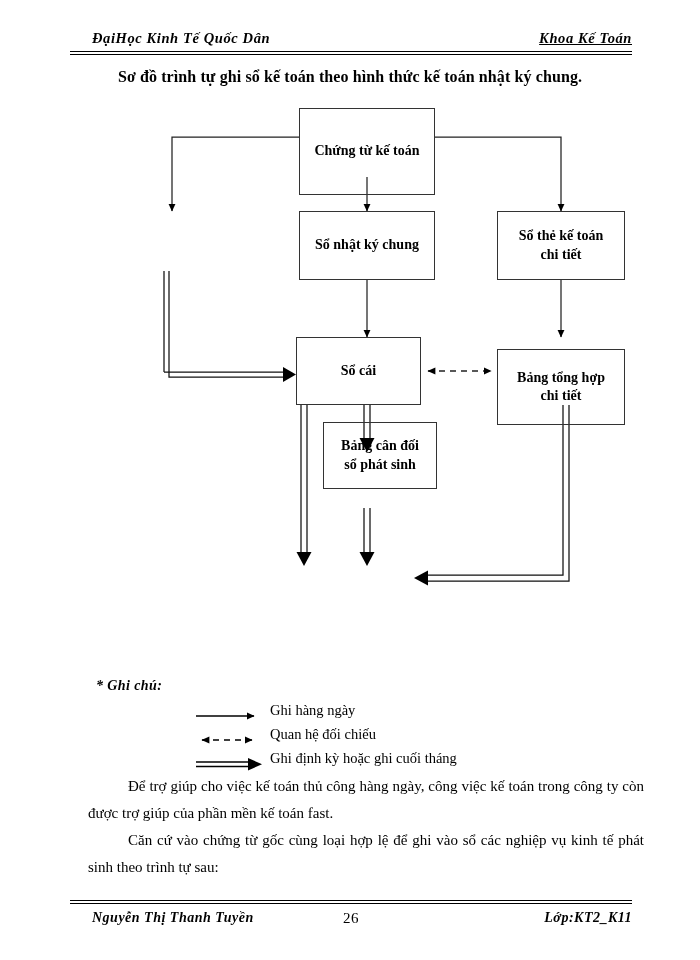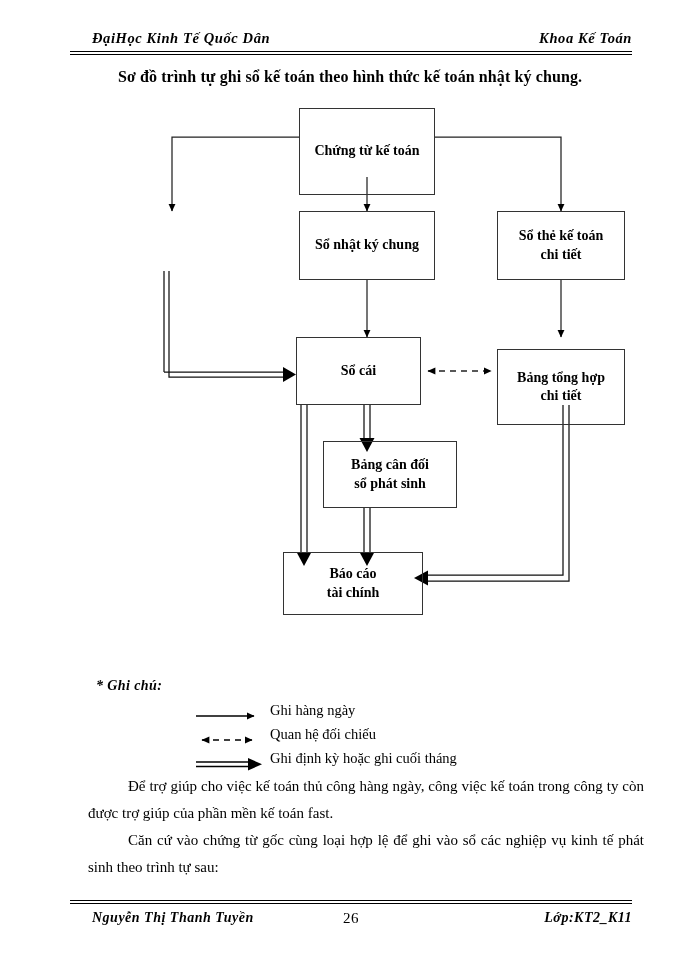--- a/index.html
+++ b/index.html
@@ -29,21 +29,21 @@
     position: absolute;
     top: 0;
     font-family: "Liberation Serif", "DejaVu Serif", serif;
     font-weight: bold;
     font-style: italic;
     font-size: 14.5px;
     letter-spacing: 0.6px;
     white-space: nowrap;
   }
   #page-header .hdr-left { left: 22px; }
-  #page-header .hdr-right { right: 0px; }
+  #page-header .hdr-right { right: 0px; text-decoration: underline; }
   .rule-double {
     position: absolute;
     left: 0;
     width: 100%;
     border-top: 1.3px solid #000;
     border-bottom: 1.3px solid #000;
     height: 1.6px;
     box-sizing: content-box;
   }
   #header-rule { top: 21px; }
@@ -251,33 +251,27 @@
     <span class="node-label">Sổ cái</span>
   </div>
 
   <div class="node-box" style="left:497px; top:349px; width:128px; height:76px;">
     <span class="node-label">
       <span>Bảng tổng hợp</span><br>
       <span>chi tiết</span>
     </span>
   </div>
 
-  <div class="node-box" style="left:323px; top:441px; width:134px; height:67px;">
+  <div class="node-box" style="left:323px; top:422px; width:114px; height:67px;">
     <span class="node-label">
       <span>Bảng cân đối</span><br>
       <span>sổ phát sinh</span>
     </span>
   </div>
 
-  <div class="node-box" style="left:283px; top:552px; width:140px; height:63px;">
-    <span class="node-label">
-      <span>Báo cáo</span><br>
-      <span>tài chính</span>
-    </span>
-  </div>
 </div>
 
 <div id="legend">
   <div id="legend-title">* Ghi chú:</div>
 
   <div class="legend-row" style="top:706px;">
     <svg class="legend-glyph" viewBox="0 0 68 20">
       <defs>
         <marker id="lah" markerWidth="9" markerHeight="9" refX="7.4" refY="3.6" orient="auto" markerUnits="userSpaceOnUse">
           <path d="M0,0 L8,3.6 L0,7.2 z" fill="#000"></path>

